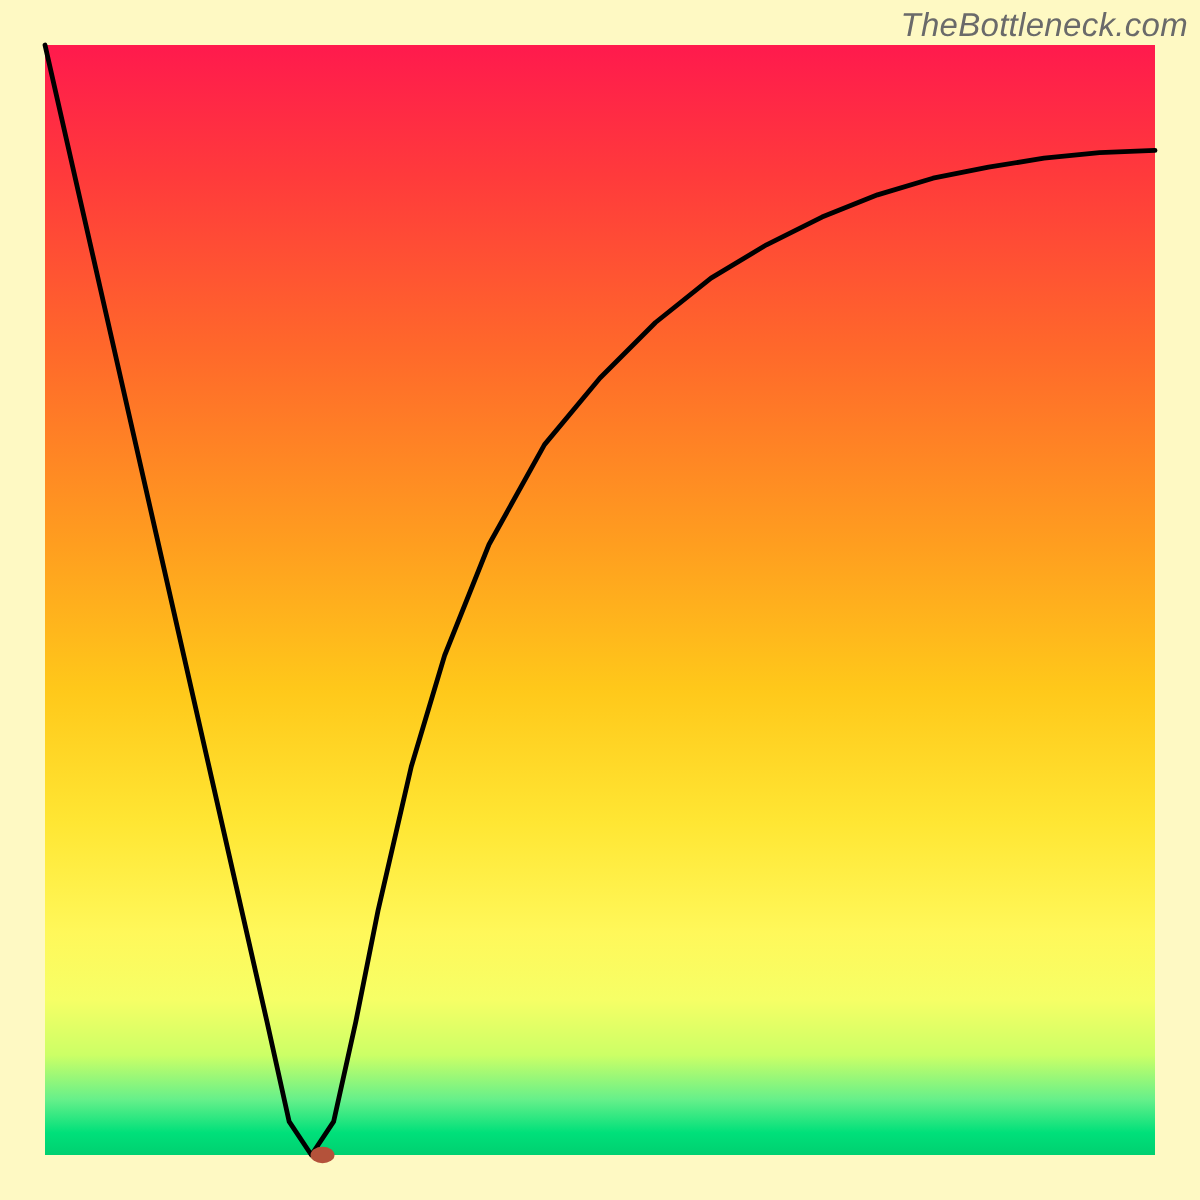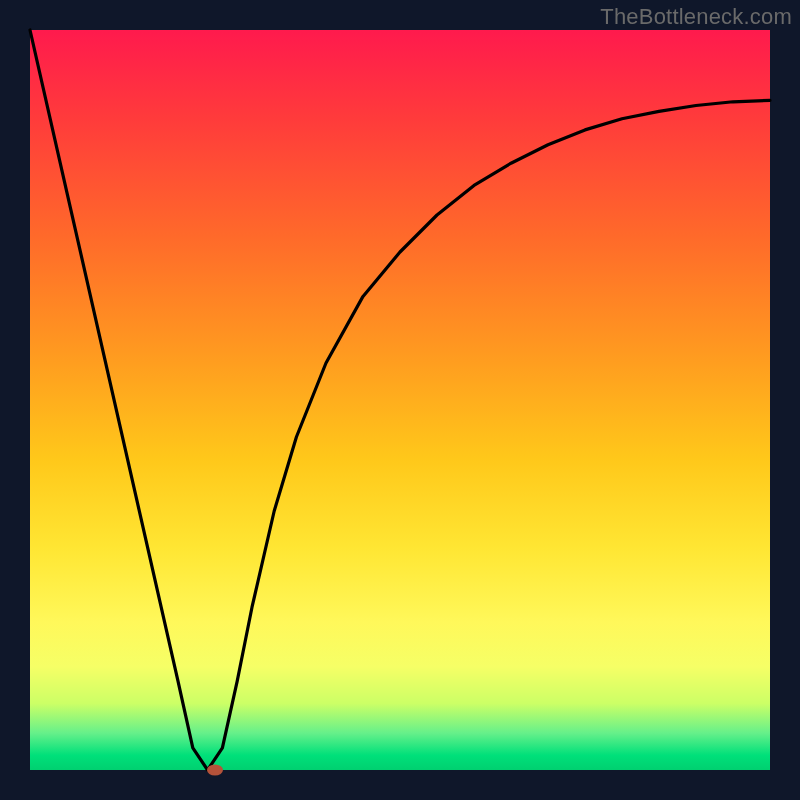--- a/index.html
+++ b/index.html
@@ -8,21 +8,22 @@
     width: 800px;
     height: 800px;
     overflow: hidden;
     background: #000;
     font-family: Arial, Helvetica, sans-serif;
   }
   .frame {
     position: relative;
     width: 800px;
     height: 800px;
-    background: #0f172a;
+    background: #fef9c3;
+    font-style: italic;
   }
   .plot {
     position: absolute;
     left: 30px;
     top: 30px;
     width: 740px;
     height: 740px;
     background: linear-gradient(to bottom,
       #ff1a4d 0%,
       #ff3b3b 12%,

